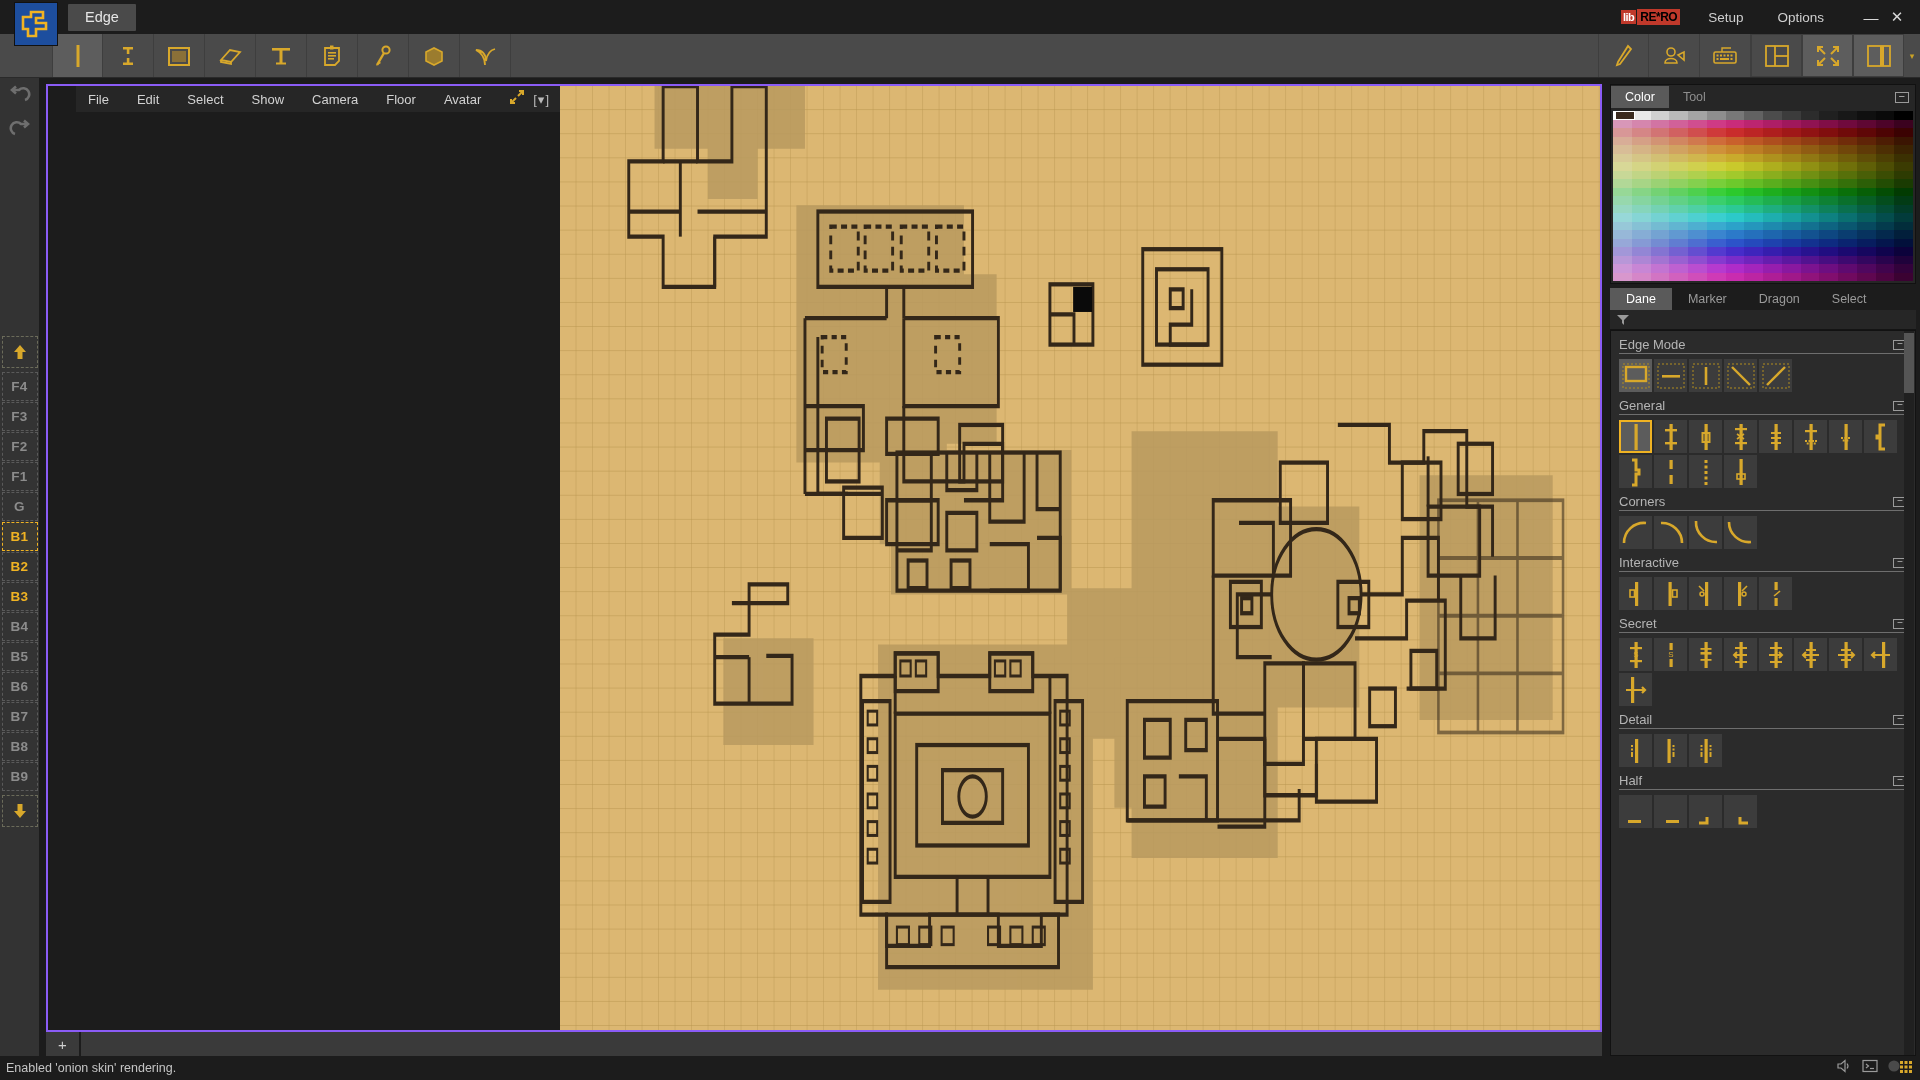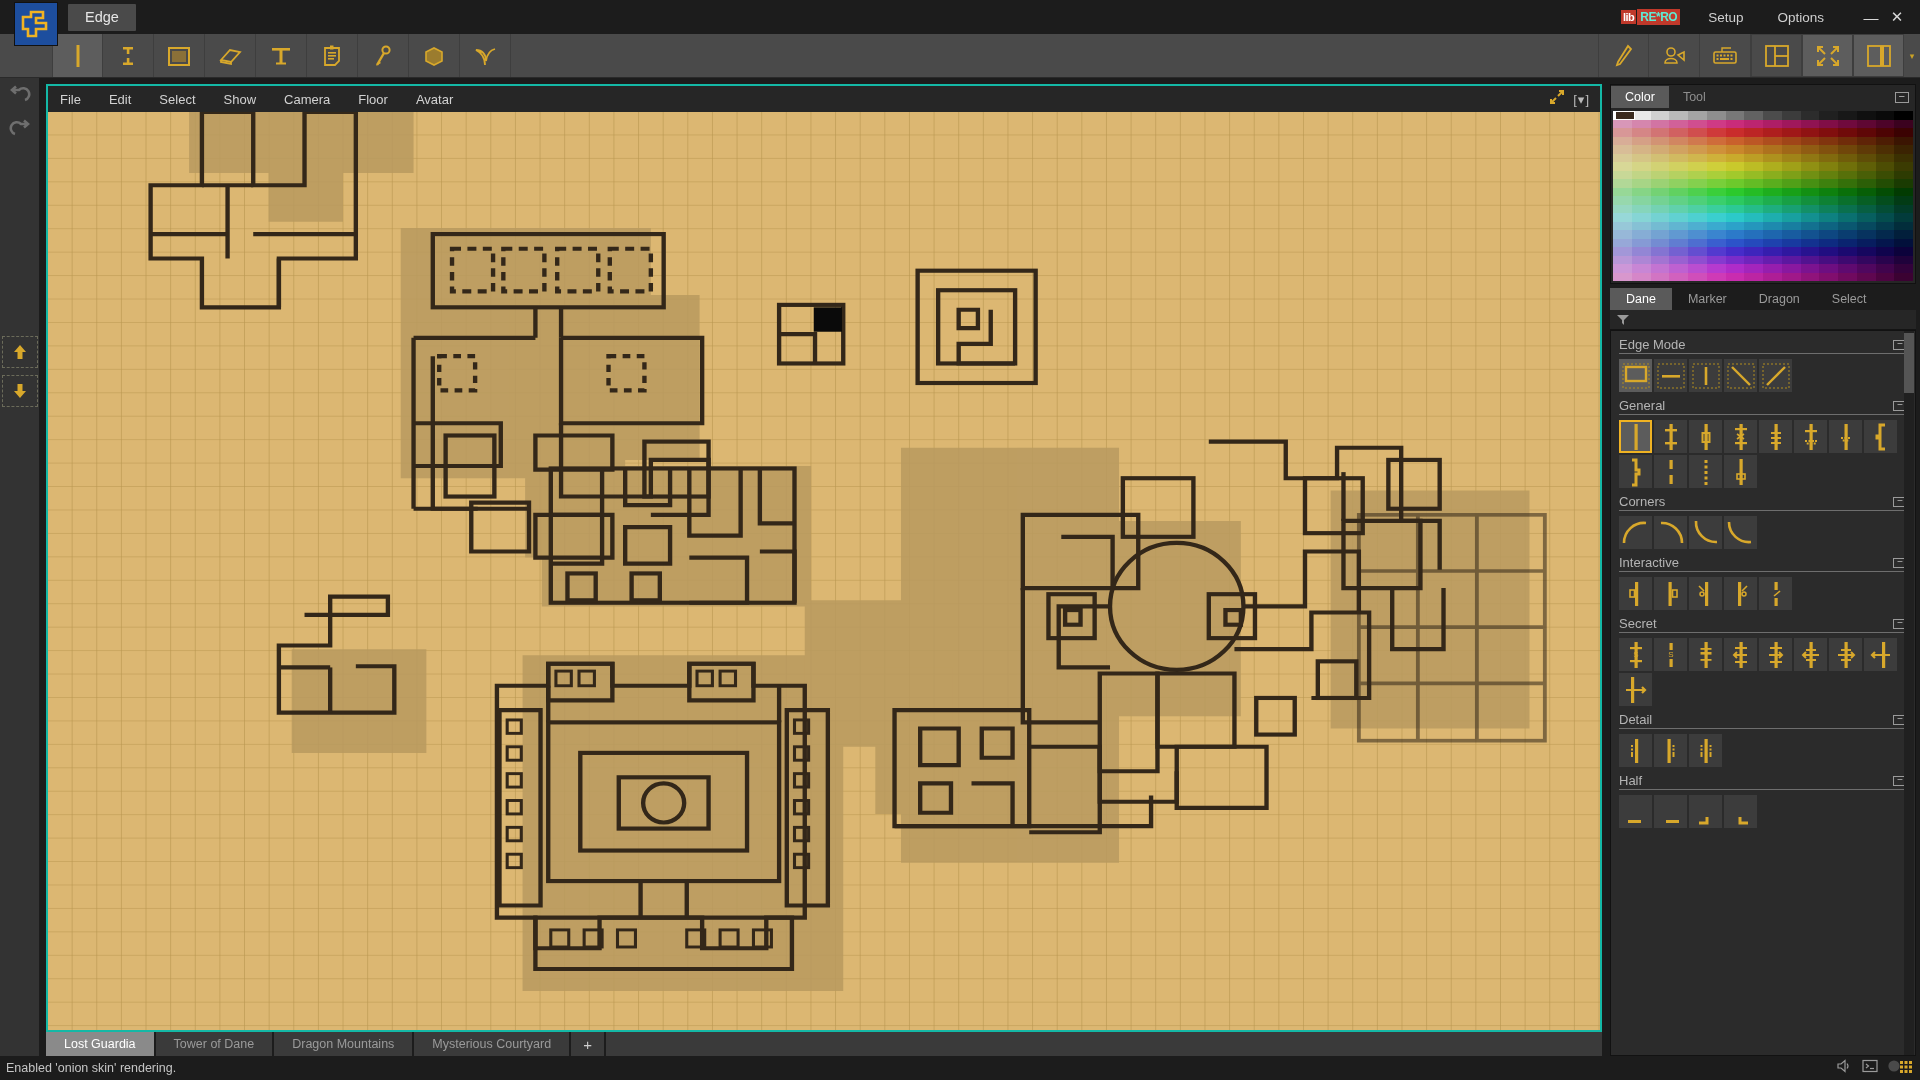--- a/index.html
+++ b/index.html
@@ -13,21 +13,21 @@
   .app-logo { width:44px; height:44px; margin-left:8px; margin-top:0px; background:#1d4e9e;
       border:1px solid #111; display:flex; align-items:center; justify-content:center;
       position:absolute; left:6px; top:2px; z-index:5; }
   .app-logo svg { display:block; }
   .home-tab { margin-left:68px; background:#4a4a4a; color:#e6e6e6; font-size:14.5px;
       padding:5px 17px 6px; border-radius:1px; }
   .title-right { margin-left:auto; display:flex; align-items:center; gap:0px; padding-right:10px; }
   .libretro { font-family:"Liberation Sans", sans-serif; font-weight:bold; font-size:13px;
       letter-spacing:-0.5px; margin-right:28px; display:flex; align-items:center; }
   .libretro .lr-lib { background:#c0392b; color:#fff; padding:1px 2px; font-size:11px; }
-  .libretro .lr-rest { background:#c0392b; color:#5eead4; padding:1px 3px; font-size:12px; margin-left:1px;}
+  .libretro .lr-rest { background:#c0392b; color:#000000; padding:1px 3px; font-size:12px; margin-left:1px;}
   .tb-menu { color:#cfcfcf; font-size:13.5px; margin-right:34px; }
   .tb-btn { color:#d8d8d8; font-size:15px; width:26px; text-align:center; }
 
   
   .toolbar { height:44px; background:#4a4a4a; display:flex; align-items:stretch;
       flex:0 0 44px; border-bottom:1px solid #2a2a2a; }
   .tool-btn { width:51px; display:flex; align-items:center; justify-content:center;
       border-right:1px solid #3e3e3e; }
   .tool-btn.first { border-left:1px solid #3e3e3e; }
   .tool-btn.sel { background:#5d5d5d; }
@@ -48,21 +48,21 @@
       font-size:13.5px; font-weight:bold; color:#8c8c8c; border:1px dashed #5a5a5a;
       margin-bottom:1px; letter-spacing:0.3px; }
   .floor-btn.lit { color:#f0b323; }
   .floor-btn.cur { color:#f0b323; border:1px dashed #f0b323; background:#3c3a33; }
   .floor-arrow { width:36px; height:32px; display:flex; align-items:center; justify-content:center;
       border:1px dashed #6b6b5a; margin-bottom:4px; }
 
   
   .map-pane { flex:1; min-width:0; background:#1c1c1c; padding:6px 6px 0 6px;
       display:flex; flex-direction:column; }
-  .map-frame { flex:1; border:2px solid #14b8a6; display:flex; flex-direction:column; min-height:0; }
+  .map-frame { flex:1; border:2px solid #8b5cf6; display:flex; flex-direction:row; min-height:0;padding-left:28px; }
   .map-menubar { height:26px; background:#262626; display:flex; align-items:center;
       flex:0 0 26px; padding-left:12px; }
   .map-menubar .mi { color:#d2d2d2; font-size:13px; margin-right:28px; }
   .map-menubar .mm-right { margin-left:auto; display:flex; align-items:center; gap:8px; padding-right:10px; }
   .mm-drop { color:#b9b9b9; font-size:13px; letter-spacing:1px; }
   .map-canvas { flex:1; position:relative; overflow:hidden; background:#dcb772; }
   .map-canvas svg { display:block; width:100%; height:100%; }
 
   
   .tabbar { height:24px; background:#1c1c1c; display:flex; align-items:stretch; flex:0 0 24px; }
@@ -283,20 +283,36 @@
           <path d="M6 16 A6 6 0 1 1 12 6 H18" fill="none" stroke="#6e6e6e" stroke-width="2.6"></path>
           <path d="M15 2.5 L19 6 L15 9.5" fill="none" stroke="#6e6e6e" stroke-width="2.6"></path>
         </svg>
     </div>
     <div class="rail-divider"></div>
     <div class="floor-arrow">
       <svg width="20" height="20" viewBox="0 0 20 20">
           <path d="M10 3 L16 10 H12.5 V17 H7.5 V10 H4 Z" fill="#d8a82b"></path>
         </svg>
     </div>
+    <div id="floor-list">
+        <div class="floor-btn">F4</div>
+        <div class="floor-btn">F3</div>
+        <div class="floor-btn">F2</div>
+        <div class="floor-btn">F1</div>
+        <div class="floor-btn">G</div>
+        <div class="floor-btn cur">B1</div>
+        <div class="floor-btn lit">B2</div>
+        <div class="floor-btn lit">B3</div>
+        <div class="floor-btn">B4</div>
+        <div class="floor-btn">B5</div>
+        <div class="floor-btn">B6</div>
+        <div class="floor-btn">B7</div>
+        <div class="floor-btn">B8</div>
+        <div class="floor-btn">B9</div>
+      </div>
     <div class="floor-arrow" style="margin-top:3px">
       <svg width="20" height="20" viewBox="0 0 20 20">
           <path d="M10 17 L16 10 H12.5 V3 H7.5 V10 H4 Z" fill="#d8a82b"></path>
         </svg>
     </div>
   </div>
 
   <div class="map-pane">
     <div class="map-frame">
       <div class="map-menubar">
@@ -494,26 +510,20 @@
           <g fill="none" stroke="#332719" stroke-width="3" opacity="0.55">
             <rect x="1022" y="330" width="145" height="185"></rect>
             <path d="M1022 376 h145 M1022 422 h145 M1022 468 h145"></path>
             <path d="M1068 330 v185 M1114 330 v185"></path>
           </g>
         </svg>
       </div>
     </div>
 
     <div class="tabbar">
-      <div id="map-tabs" style="display:flex">
-          <div class="maptab active">Lost Guardia</div>
-          <div class="maptab">Tower of Dane</div>
-          <div class="maptab">Dragon Mountains</div>
-          <div class="maptab">Mysterious Courtyard</div>
-        </div>
       <div class="maptab plus">+</div>
       <div class="tab-fill"></div>
     </div>
   </div>
 
   <div class="right-panel">
 
     <div class="rp-card">
       <div class="rp-tabrow">
         <div class="rp-tab active">Color</div>

